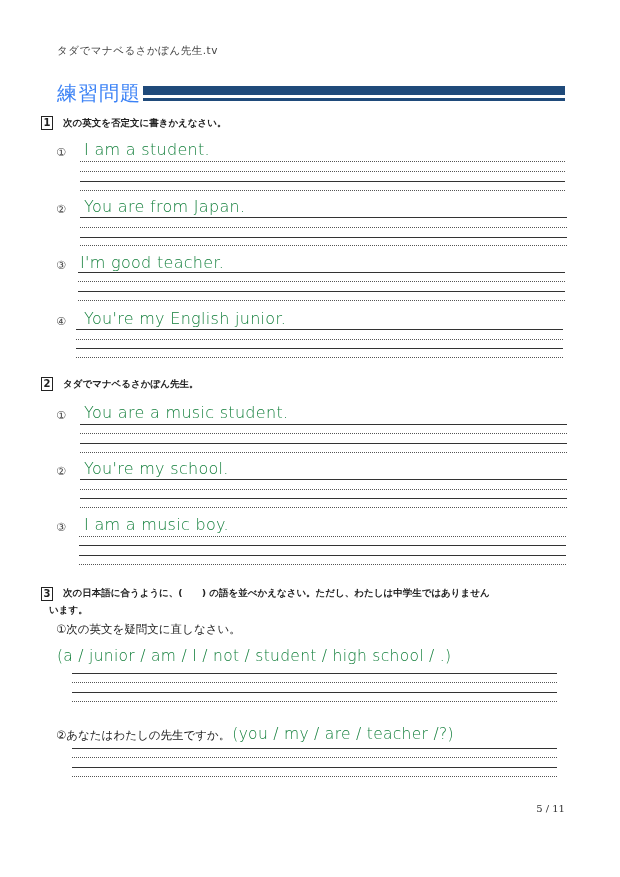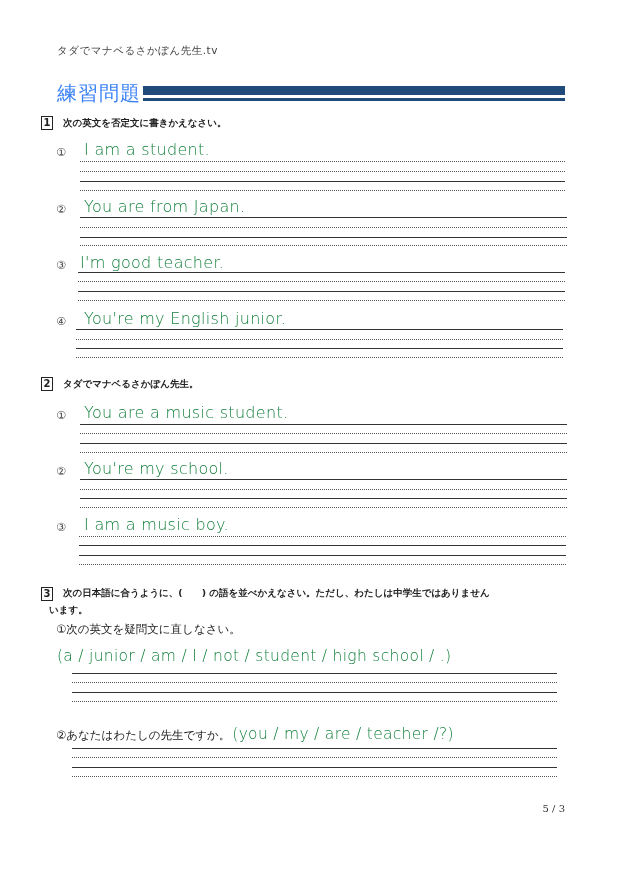--- a/index.html
+++ b/index.html
@@ -118,13 +118,13 @@
 <div class="abs jp" style="left:56px;top:725px;white-space:nowrap">
   <span>②</span><span>あなたはわたしの先生ですか。</span><span class="eng" style="font-size:15.5px;margin-left:2px">(you / my / are / teacher /?)</span>
 </div>
 <div class="guide" style="left:72px;top:748px;width:485px;height:30px">
   <div class="l sol" style="top:0"></div>
     <div class="l dot" style="top:9px"></div>
     <div class="l sol" style="top:19px"></div>
     <div class="l dot" style="top:28px"></div>
 </div>
 
-<div class="abs pg">5 / 3</div>
+<div class="abs pg">5 / 11</div>
 
 </body></html>

